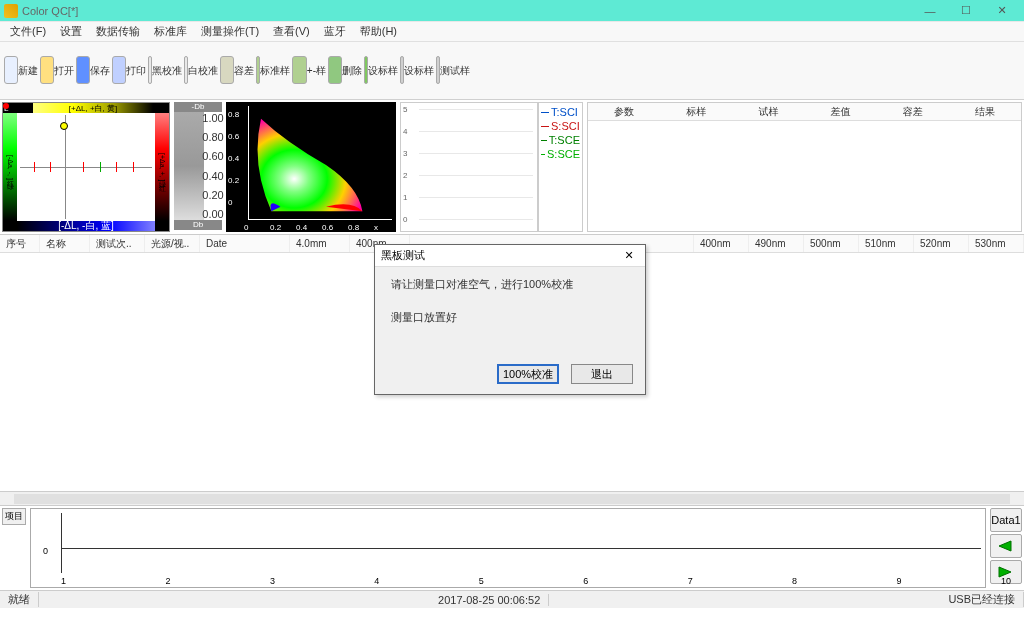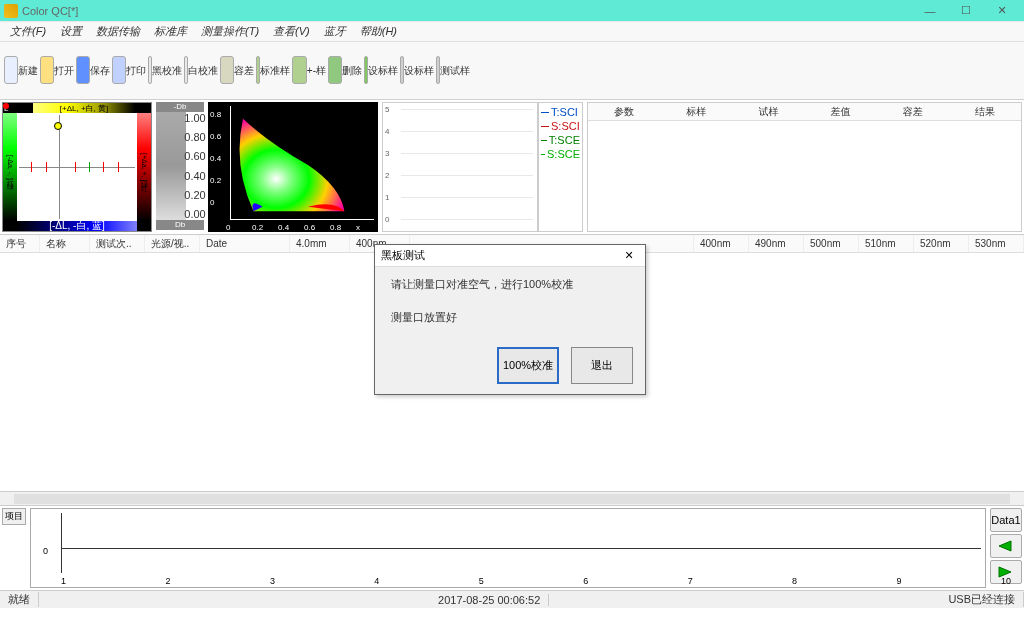--- a/index.html
+++ b/index.html
@@ -3,33 +3,33 @@
 <meta charset="utf-8">
 <style>
 * { margin: 0; padding: 0; box-sizing: border-box; font-family: "Microsoft YaHei", Arial, sans-serif; font-size: 11px; }
 body { width: 1024px; height: 617px; background: #fff; overflow: hidden; position: relative; }
 
 .titlebar { height: 22px; display: flex; align-items: center; padding: 0 4px; background: #5eead4; border-bottom: 1px solid #e8e8e8; }
 .titlebar .icon { width: 14px; height: 14px; background: linear-gradient(45deg,#f0c020,#e0a000); border-radius: 2px; margin-right: 4px; }
 .titlebar .title { flex: 1; color: #666; }
 .titlebar .winbtn { width: 36px; height: 18px; display: flex; align-items: center; justify-content: center; color: #555; cursor: pointer; }
 
-.menubar { height: 20px; display: flex; align-items: center; padding: 0 4px; gap: 2px; background: #f8f8f8; border-bottom: 1px solid #e0e0e0; font-style: italic; }
+.menubar { height: 20px; display: flex; align-items: center; padding: 0 4px; gap: 2px; background: #f8f8f8; border-bottom: 1px solid #e0e0e0; }
 .menubar span { padding: 0 6px; color: #333; cursor: pointer; }
 
 .toolbar { height: 58px; display: flex; align-items: center; padding: 2px 4px; gap: 2px; background: #f8f8f8; border-bottom: 1px solid #d0d0d0; }
 .toolbtn { width: 34px; height: 54px; display: flex; flex-direction: row; align-items: center; justify-content: center; cursor: pointer; }
 .toolbtn .ico { width: 28px; height: 28px; border-radius: 3px; margin-bottom: 2px; display: flex; align-items: center; justify-content: center; }
 .toolbtn .lbl { font-size: 10px; color: #333; white-space: nowrap; }
 
 .body-area { height: 490px; display: flex; flex-direction: column; }
 
 .charts-row { height: 135px; display: flex; border-bottom: 1px solid #ccc; }
 
-.lab-panel { width: 150px; height: 130px; position: relative; background: #000; border: 1px solid #888; margin: 2px; }
+.lab-panel { width: 168px; height: 130px; position: relative; background: #000; border: 1px solid #888; margin: 2px; }
 .lab-top { position: absolute; top: 0; left: 0; right: 0; height: 10px; display: flex; }
 .lab-top-l { width: 30px; background: #000; color: #fff; font-size: 8px; display: flex; align-items: center; padding-left: 1px; }
 .lab-top-m { flex: 1; background: linear-gradient(90deg,#ffff80,#ffff00,#a0a000,#000); color: #000; font-size: 8px; display: flex; justify-content: center; align-items: center; }
 .lab-top-r { width: 16px; background: #000; }
 .lab-left { position: absolute; left: 0; top: 10px; bottom: 10px; width: 14px; background: linear-gradient(180deg,#80ff80,#00ff00,#008000,#000); color: #000; font-size: 7px; display: flex; align-items: center; justify-content: center; writing-mode: vertical-rl; }
 .lab-right { position: absolute; right: 0; top: 10px; bottom: 10px; width: 14px; background: linear-gradient(180deg,#ff8080,#ff0000,#800000,#000); color: #000; font-size: 7px; display: flex; align-items: center; justify-content: center; writing-mode: vertical-rl; }
 .lab-bot { position: absolute; bottom: 0; left: 0; right: 0; height: 10px; display: flex; }
 .lab-bot-m { flex: 1; margin: 0 14px; background: linear-gradient(90deg,#000,#000080,#0000ff,#8080ff); color: #fff; font-size: 10px; display: flex; justify-content: center; align-items: center; }
 .lab-tl { position: absolute; top: 0; left: 0; width: 6px; height: 6px; background: #f00; border-radius: 50%; z-index: 2; }
 .lab-center { position: absolute; top: 10px; left: 14px; right: 14px; bottom: 10px; background: #fff; }
@@ -87,21 +87,21 @@
 .statusbar .cell { padding: 0 8px; border-right: 1px solid #ccc; }
 .statusbar .spacer { flex: 1; }
 
 .dialog { position: absolute; left: 374px; top: 244px; width: 272px; height: 151px; background: #f0f0f0; border: 1px solid #666; box-shadow: 2px 2px 4px rgba(0,0,0,0.2); z-index: 100; }
 .dlg-title { height: 22px; background: #fff; display: flex; align-items: center; padding: 0 6px; border-bottom: 1px solid #ddd; }
 .dlg-title span { flex: 1; font-size: 11px; }
 .dlg-close { width: 20px; text-align: center; cursor: pointer; }
 .dlg-body { padding: 10px 16px; font-size: 11px; color: #333; }
 .dlg-body p { margin-bottom: 18px; }
 .dlg-btns { position: absolute; bottom: 10px; right: 12px; display: flex; gap: 12px; }
-.dlg-btns button { width: 62px; height: 37px; font-size: 11px; background: #e8e8e8; border: 1px solid #888; cursor: pointer; }
+.dlg-btns button { width: 62px; height: 20px; font-size: 11px; background: #e8e8e8; border: 1px solid #888; cursor: pointer; }
 .dlg-btns button.primary { border: 2px solid #2a6bc8; }
 </style>
 </head>
 <body>
 
 <div class="titlebar">
   <div class="icon"></div>
   <div class="title">Color QC[*]</div>
   <div class="winbtn">—</div>
   <div class="winbtn">☐</div>

